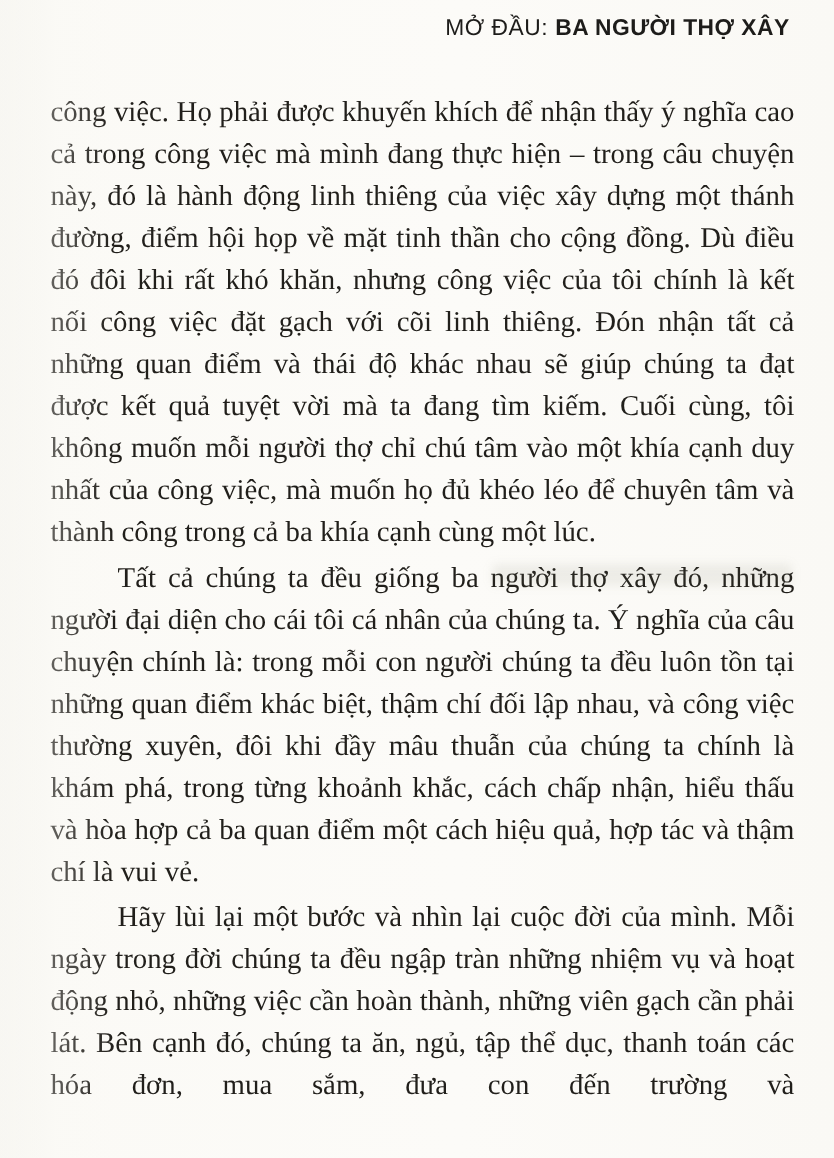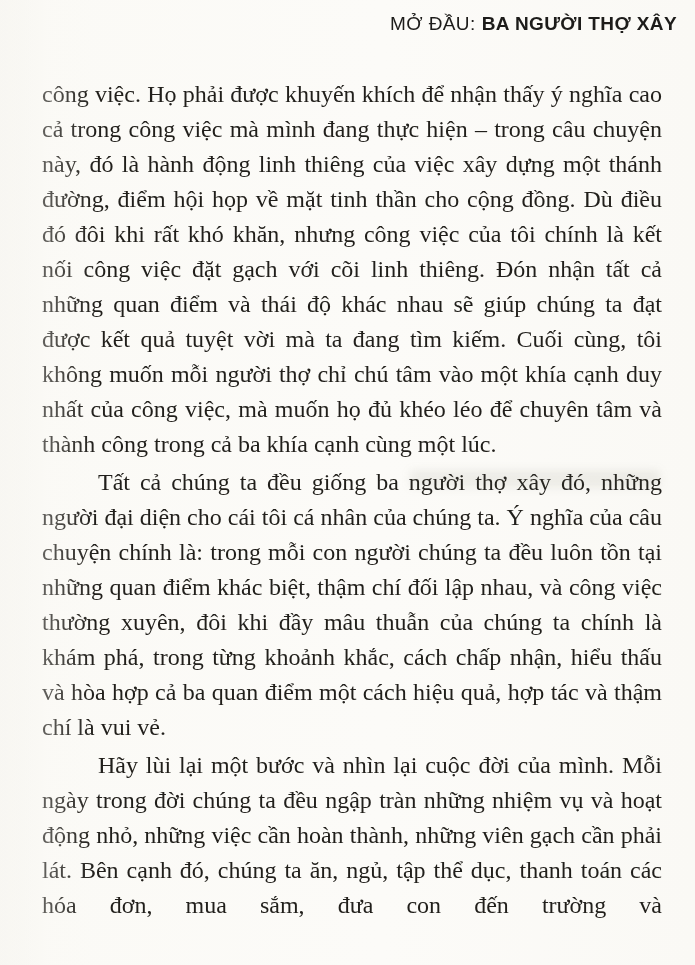--- a/index.html
+++ b/index.html
@@ -11,21 +11,21 @@
     font-family: "Liberation Serif", serif;
   }
   .page {
     position: relative;
     width: 695px; height: 965px;
     background: linear-gradient(90deg, #f5f4ef 0%, #fbfaf6 7%, #fcfbf8 55%, #faf9f5 100%);
     overflow: hidden;
   }
   .running-head {
     position: absolute;
-    top: 13px; right: 18px;
+    top: 13px; right: 37px;
     font-family: "Liberation Sans", sans-serif;
     font-size: 19px;
     letter-spacing: 0.4px;
     color: #1d1c1a;
     white-space: nowrap;
   }
   .running-head .section { font-weight: 400; margin-right: 6px; }
   .running-head .title   { font-weight: 700; }
   .body-text {
     position: absolute;

